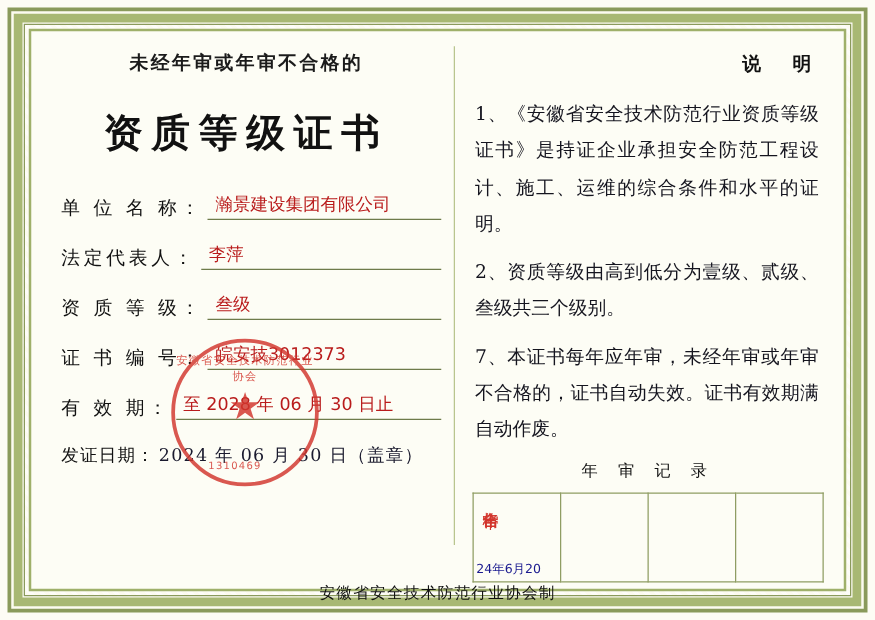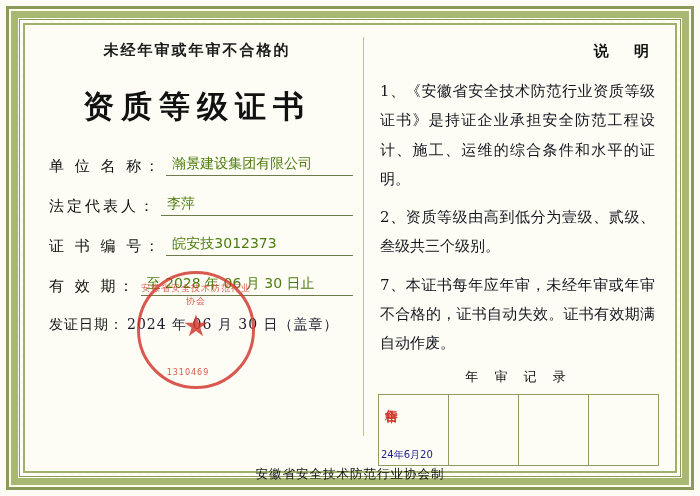--- a/index.html
+++ b/index.html
@@ -123,21 +123,21 @@
   .field-label {
     font-size: 15px;
     color: #111;
     letter-spacing: 3px;
     white-space: nowrap;
     font-family: "DejaVu Serif", "Liberation Serif", serif;
   }
   .field-value {
     flex: 1;
     font-size: 14px;
-    color: #4d7c0f;
+    color: #b91c1c;
     border-bottom: 1px solid #6e7b4a;
     padding: 0 2px 2px 6px;
     margin-left: 4px;
     white-space: nowrap;
     overflow: hidden;
     font-family: "DejaVu Sans", "Liberation Sans", sans-serif;
   }
   .issue-row {
     display: flex;
     align-items: flex-end;
@@ -279,20 +279,24 @@
         <div class="main-title">资质等级证书</div>
 
         <div class="fields">
           <div class="field-row">
             <span class="field-label">单 位 名 称：</span>
             <span class="field-value">瀚景建设集团有限公司</span>
           </div>
           <div class="field-row">
             <span class="field-label">法定代表人：</span>
             <span class="field-value">李萍</span>
+          </div>
+          <div class="field-row">
+            <span class="field-label">资 质 等 级：</span>
+            <span class="field-value">叁级</span>
           </div>
           <div class="field-row">
             <span class="field-label">证 书 编 号：</span>
             <span class="field-value">皖安技3012373</span>
           </div>
           <div class="field-row">
             <span class="field-label">有 效 期：</span>
             <span class="field-value">至 2028 年 06 月 30 日止</span>
           </div>
 

